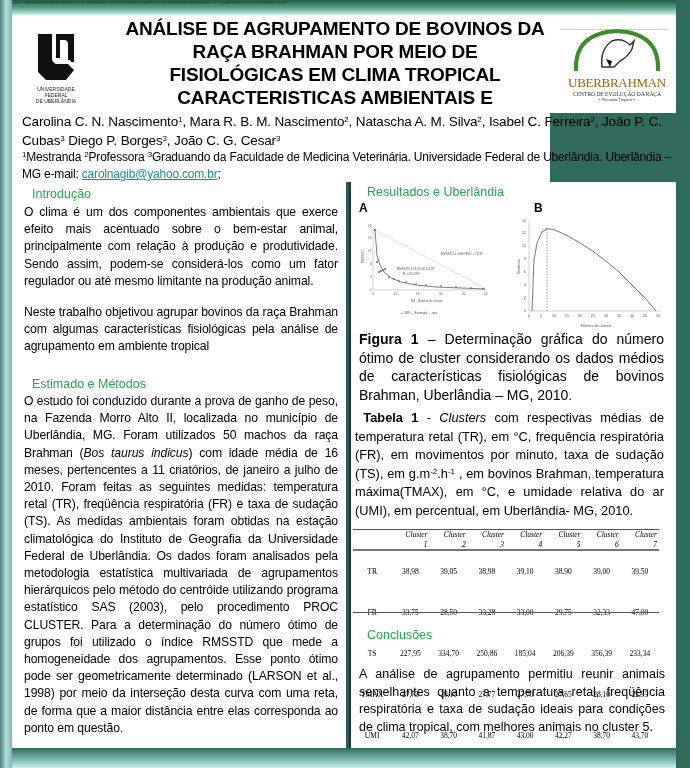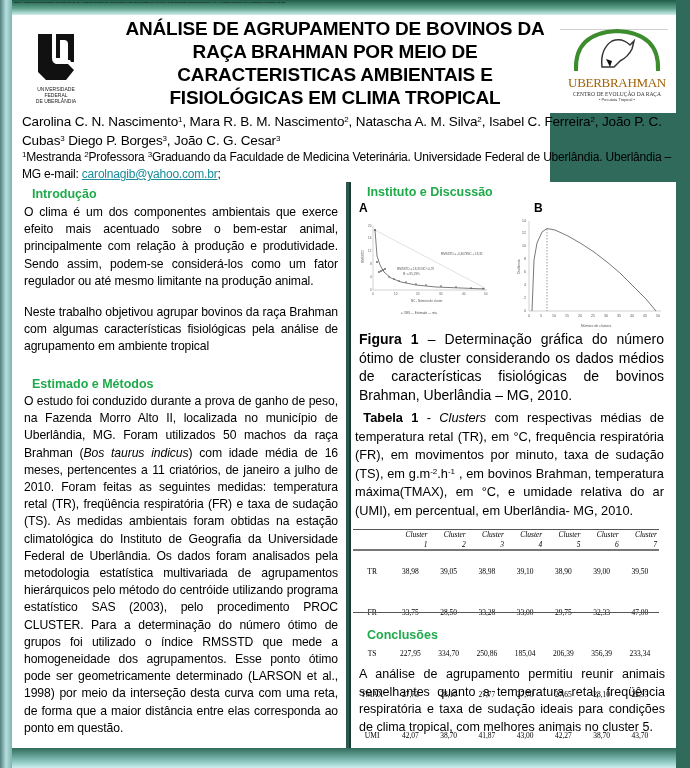--- a/index.html
+++ b/index.html
@@ -31,21 +31,21 @@
   .authors { position: absolute; left: 22px; top: 112px; width: 650px; font-size: 13.5px; line-height: 19px; letter-spacing: -0.15px; }
   .affil { position: absolute; left: 22px; top: 149px; width: 650px; font-size: 12px; line-height: 17px; letter-spacing: -0.2px; }
   .affil a { color: #1a8c9a; text-decoration: underline; }
   sup { font-size: 8px; vertical-align: 4px; line-height: 0; }
 
   .col-left { position: absolute; left: 12px; top: 182px; width: 337px; height: 566px; background: #fff;
     border-right: 3px solid #2c5a52; }
   .col-right { position: absolute; left: 349px; top: 182px; width: 327px; height: 566px; background: #fff;
     border-left: 2px solid #1b3b33; }
 
-  .sec-title { color: #1faa4b; font-weight: bold; font-size: 12.5px; padding-left: 8px; }
+  .sec-title { color: #1faa4b; font-weight: normal; font-size: 12.5px; padding-left: 8px; }
   .body-text { font-size: 12.2px; line-height: 17.2px; text-align: justify; letter-spacing: -0.1px; }
 
   #intro-title { position: absolute; left: 12px; top: 5px; }
   #intro-p1 { position: absolute; left: 12px; top: 22px; width: 314px; }
   #intro-p2 { position: absolute; left: 12px; top: 122px; width: 314px; }
   #mm-title { position: absolute; left: 12px; top: 195px; }
   #mm-p { position: absolute; left: 12px; top: 211px; width: 314px; }
 
   #res-title { position: absolute; left: 8px; top: 3px; }
   .panel-label { position: absolute; font-size: 12px; font-weight: bold; top: 19px; }
@@ -84,22 +84,22 @@
       </svg>
       <div class="ufu-text">
         <div>UNIVERSIDADE FEDERAL</div>
         <div>DE UBERLÂNDIA</div>
       </div>
     </div>
 
     <div class="title">
       <div>ANÁLISE DE AGRUPAMENTO DE BOVINOS DA</div>
       <div>RAÇA BRAHMAN POR MEIO DE</div>
+      <div>FISIOLÓGICAS EM CLIMA TROPICAL</div>
       <div>CARACTERISTICAS AMBIENTAIS E</div>
-      <div>FISIOLÓGICAS EM CLIMA TROPICAL</div>
     </div>
 
     <div class="ub-line"></div>
     <div class="ub-logo">
       <svg width="110" height="46" viewBox="0 0 110 46">
         <path d="M14 44 Q12 6 55 4 Q98 6 96 44" fill="none" stroke="#3d8c2e" stroke-width="4"></path>
         <path d="M40 40 Q38 22 50 14 Q60 10 68 18 L72 14 L70 22 Q66 30 58 34 L52 40 Z" fill="none" stroke="#333" stroke-width="1.5"></path>
         <path d="M44 32 L50 34 L48 40 Z" fill="#111"></path>
       </svg>
       <div class="ub-name">UBERBRAHMAN</div>
@@ -125,21 +125,21 @@
   <div class="col-left">
     <div id="intro-title" class="sec-title">Introdução</div>
     <div id="intro-p1" class="body-text">O clima é um dos componentes ambientais que exerce efeito mais acentuado sobre o bem-estar animal, principalmente com relação à produção e produtividade. Sendo assim, podem-se considerá-los como um fator regulador ou até mesmo limitante na produção animal.</div>
     <div id="intro-p2" class="body-text">Neste trabalho objetivou agrupar bovinos da raça Brahman com algumas características fisiológicas pela análise de agrupamento em ambiente tropical</div>
 
     <div id="mm-title" class="sec-title">Estimado e Métodos</div>
     <div id="mm-p" class="body-text"><span>O estudo foi conduzido durante a prova de ganho de peso, na Fazenda Morro Alto II, localizada no município de Uberlândia, MG. Foram utilizados 50 machos da raça Brahman (</span><i>Bos taurus indicus</i><span>) com idade média de 16 meses, pertencentes a 11 criatórios, de janeiro a julho de 2010. Foram feitas as seguintes medidas: temperatura retal (TR), freqüência respiratória (FR) e taxa de sudação (TS). As medidas ambientais foram obtidas na estação climatológica do Instituto de Geografia da Universidade Federal de Uberlândia. Os dados foram analisados pela metodologia estatística multivariada de agrupamentos hierárquicos pelo método do centróide utilizando programa estatístico SAS (2003), pelo procedimento PROC CLUSTER. Para a determinação do número ótimo de grupos foi utilizado o índice RMSSTD que mede a homogeneidade dos agrupamentos. Esse ponto ótimo pode ser geometricamente determinado (LARSON et al., 1998) por meio da interseção desta curva com uma reta, de forma que a maior distância entre elas corresponda ao ponto em questão.</span></div>
   </div>
 
   <div class="col-right">
-    <div id="res-title" class="sec-title">Instituto e Discussão</div>
+    <div id="res-title" class="sec-title">Resultados e Uberlândia</div>
     <div class="panel-label" style="left:8px">A</div>
     <div class="panel-label" style="left:183px">B</div>
 
     <svg id="chart-a" viewBox="0 0 135 100">
       <g font-size="3" fill="#555" font-family="Liberation Sans, sans-serif">
         <line x1="12" y1="6" x2="12" y2="70" stroke="#888" stroke-width="0.4"></line>
         <line x1="12" y1="70" x2="126" y2="70" stroke="#888" stroke-width="0.4"></line>
         <text x="9" y="71">0</text>
           <text x="9" y="58">4</text>
           <text x="9" y="45">8</text>

